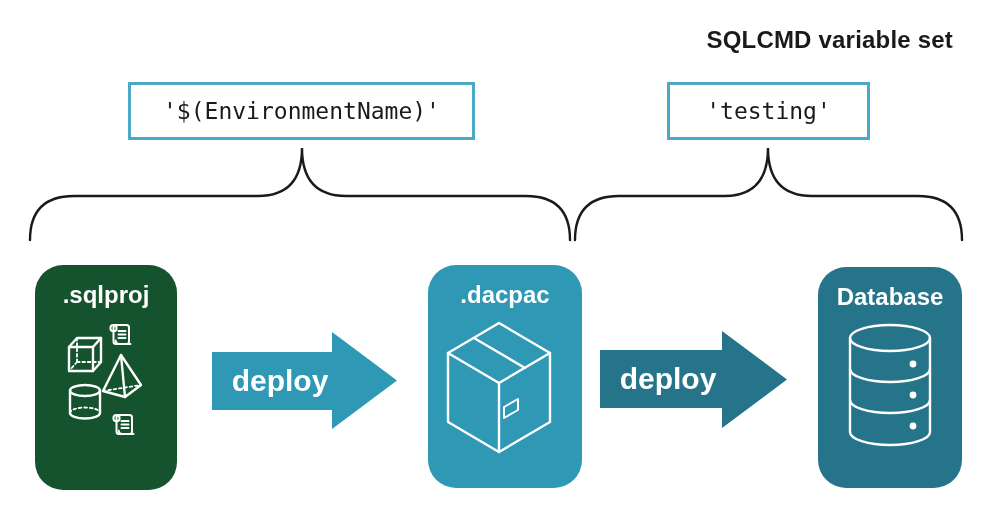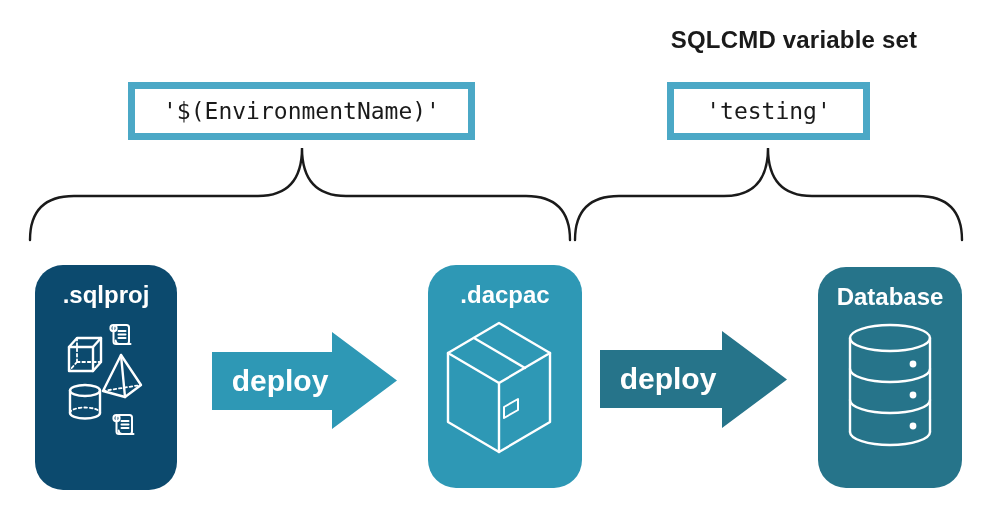--- a/index.html
+++ b/index.html
@@ -1,22 +1,22 @@
 <!DOCTYPE html>
 <html><head>
 <meta charset="utf-8">
 <style>
   html,body{margin:0;padding:0;background:#ffffff;}
   .canvas{position:relative;width:1000px;height:522px;background:#ffffff;overflow:hidden;
           font-family:"Liberation Sans",sans-serif;}
   .heading{position:absolute;text-align:center;font-weight:bold;font-size:24px;color:#1a1a1a;
            letter-spacing:0.2px;}
   #heading-left{left:60px;top:26px;width:486px;}
-  #heading-right{left:601px;top:26px;width:386px;}
-  .codebox{position:absolute;box-sizing:border-box;height:58px;border:7px solid #eab308;
+  #heading-right{left:567px;top:26px;width:386px;text-align:right;}
+  .codebox{position:absolute;box-sizing:border-box;height:58px;border:3px solid #eab308;
            background:#ffffff;display:flex;align-items:center;justify-content:center;
            font-family:"DejaVu Sans Mono",monospace;font-size:23px;color:#1a1a1a;white-space:pre;}
   #codebox-left{left:128px;top:82px;width:347px;}
   #codebox-right{left:667px;top:82px;width:203px;}
   #brace-layer{position:absolute;left:0;top:0;pointer-events:none;}
   .brace{fill:none;stroke-width:2.4;stroke-linecap:round;}
   .stage{position:absolute;border-radius:28px;}
   #stage-sqlproj{left:35px;top:265px;width:142px;height:225px;}
   #stage-dacpac{left:428px;top:265px;width:154px;height:223px;}
   #stage-database{left:818px;top:267px;width:144px;height:221px;}
@@ -50,21 +50,21 @@
   </div>
   <div id="codebox-right" class="codebox" style="border-color: rgb(75, 168, 198);">
     <span>'testing'</span>
   </div>
 
   <svg id="brace-layer" width="1000" height="522" viewBox="0 0 1000 522">
     <path class="brace" d="M 30,240 Q 30,196 74,196 L 258,196 Q 302,196 302,148 Q 302,196 346,196 L 526,196 Q 570,196 570,240" stroke="#1a1a1a"></path>
     <path class="brace" d="M 575,240 Q 575,196 619,196 L 724,196 Q 768,196 768,148 Q 768,196 812,196 L 918,196 Q 962,196 962,240" stroke="#1a1a1a"></path>
   </svg>
 
-  <div id="stage-sqlproj" class="stage" style="background-color: #0c4a6e;">
+  <div id="stage-sqlproj" class="stage" style="background-color: #14532d;">
     <div class="stage-label">.sqlproj</div>
     <svg id="icons-sqlproj" class="stage-icon" width="110" height="130" viewBox="0 0 110 130">
       <defs>
         <g id="scroll-glyph">
           <rect class="wire-thin" x="4.5" y="2" width="15.5" height="19" rx="2.5"></rect>
           <circle class="wire-thin" cx="4.5" cy="5.2" r="3.1"></circle>
           <path class="wire-thin" d="M21.5,21 h-11.5 a3.4,3.4 0 0 1 -3.4,-3.4"></path>
           <path class="wire-thin" d="M9.5,8 h7 M9.5,11.5 h7 M9.5,15 h7"></path>
         </g>
       </defs>

